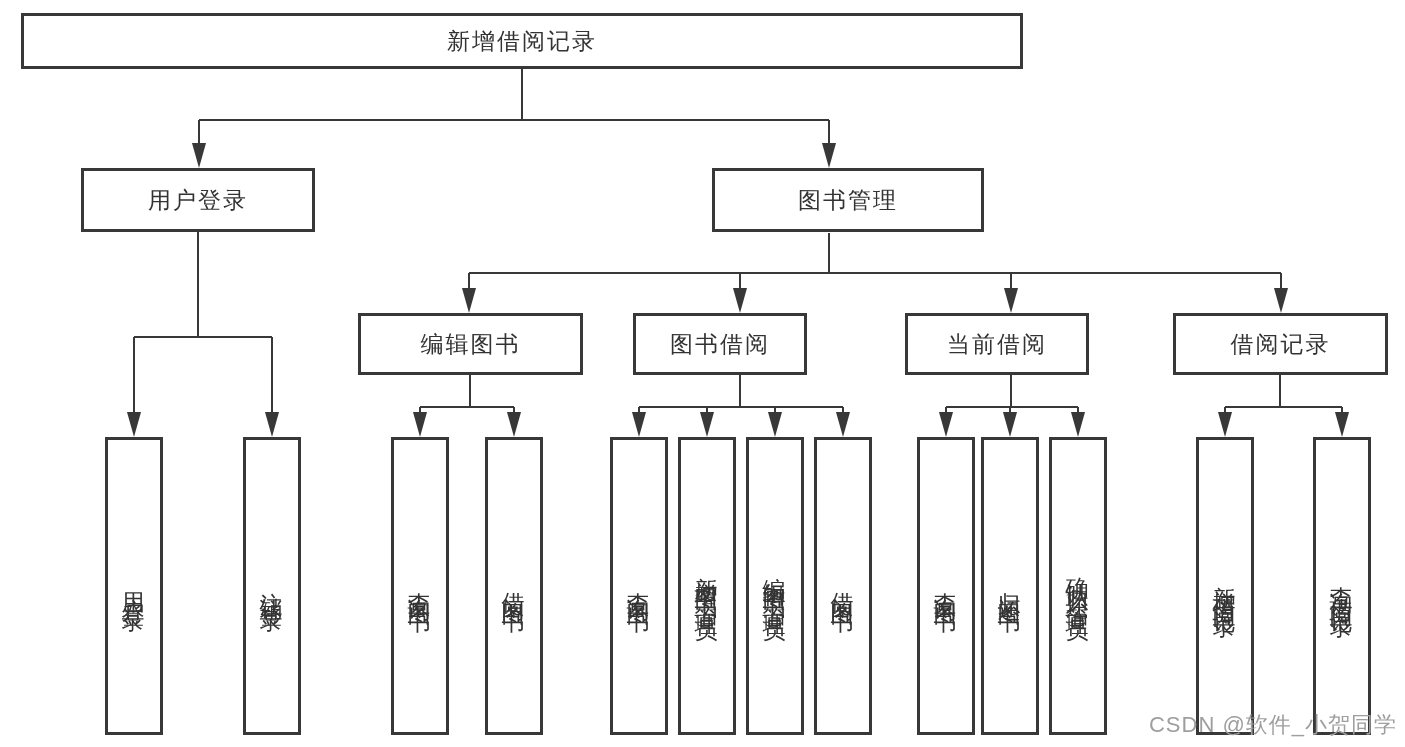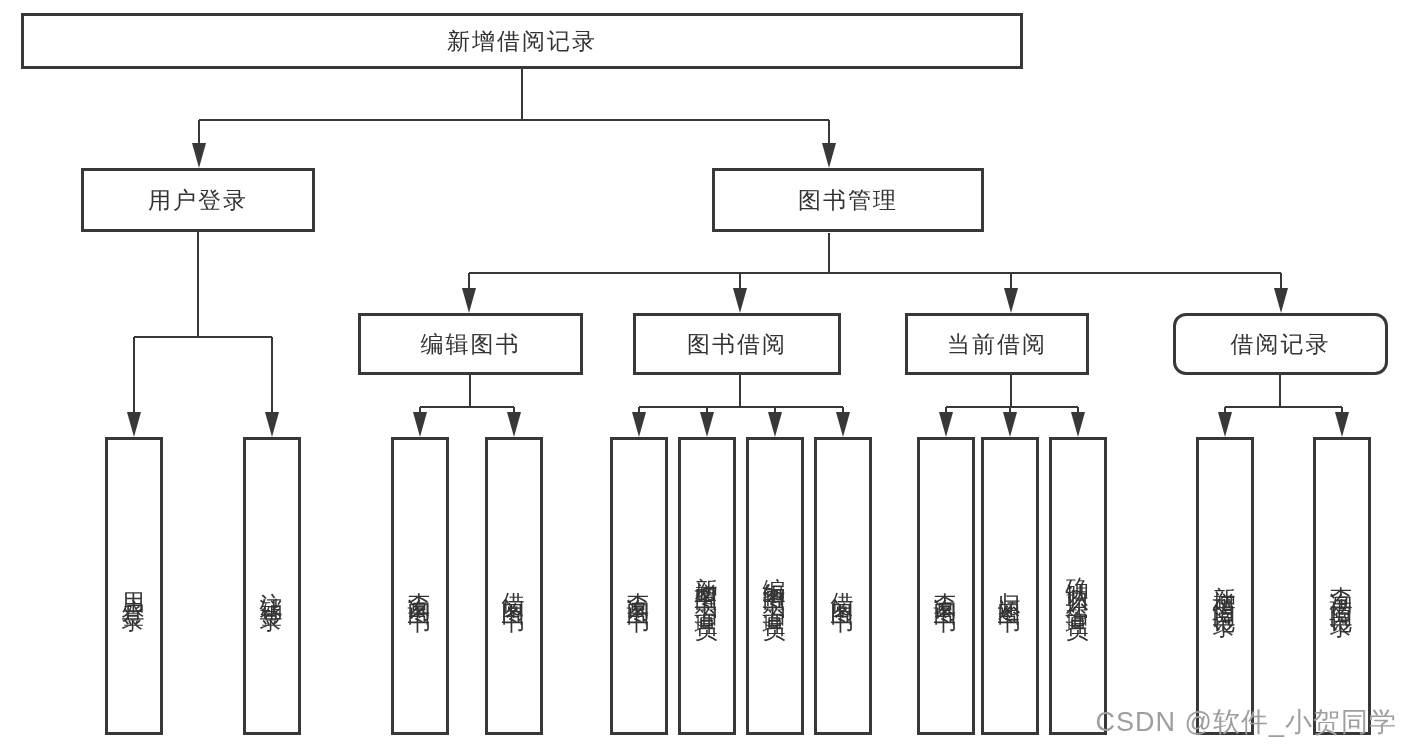--- a/index.html
+++ b/index.html
@@ -38,21 +38,21 @@
     text-orientation: mixed;
     font-size: 23px;
     letter-spacing: 6px;
     color: #333333;
     white-space: nowrap;
   }
   .watermark {
     position: absolute;
     right: 8px;
     bottom: 7px;
-    font-size: 27px;
+    font-size: 22px;
     letter-spacing: 1px;
     color: #9e9e9e;
     z-index: 5;
   }
 </style>
 </head>
 <body>
 
 <div class="canvas">
 
@@ -97,27 +97,27 @@
   <div class="box l2-box" style="left:81px; width:234px;">
     <span>用户登录</span>
   </div>
   <div class="box l2-box" style="left:712px; width:272px;">
     <span>图书管理</span>
   </div>
 
   <div class="box l3-box" style="left:358px; width:225px;">
     <span>编辑图书</span>
   </div>
-  <div class="box l3-box" style="left:633px; width:208px;">
+  <div class="box l3-box" style="left:633px; width:174px;">
     <span>图书借阅</span>
   </div>
   <div class="box l3-box" style="left:905px; width:184px;">
     <span>当前借阅</span>
   </div>
-  <div class="box l3-box" style="left:1173px; width:215px;border-radius:13px;">
+  <div class="box l3-box" style="left:1173px; width:215px;">
     <span>借阅记录</span>
   </div>
 
   <div class="box leaf-box" style="left:105px;">
     <span class="vtext">用户登录</span>
   </div>
   <div class="box leaf-box" style="left:243px;">
     <span class="vtext">注销登录</span>
   </div>
 

